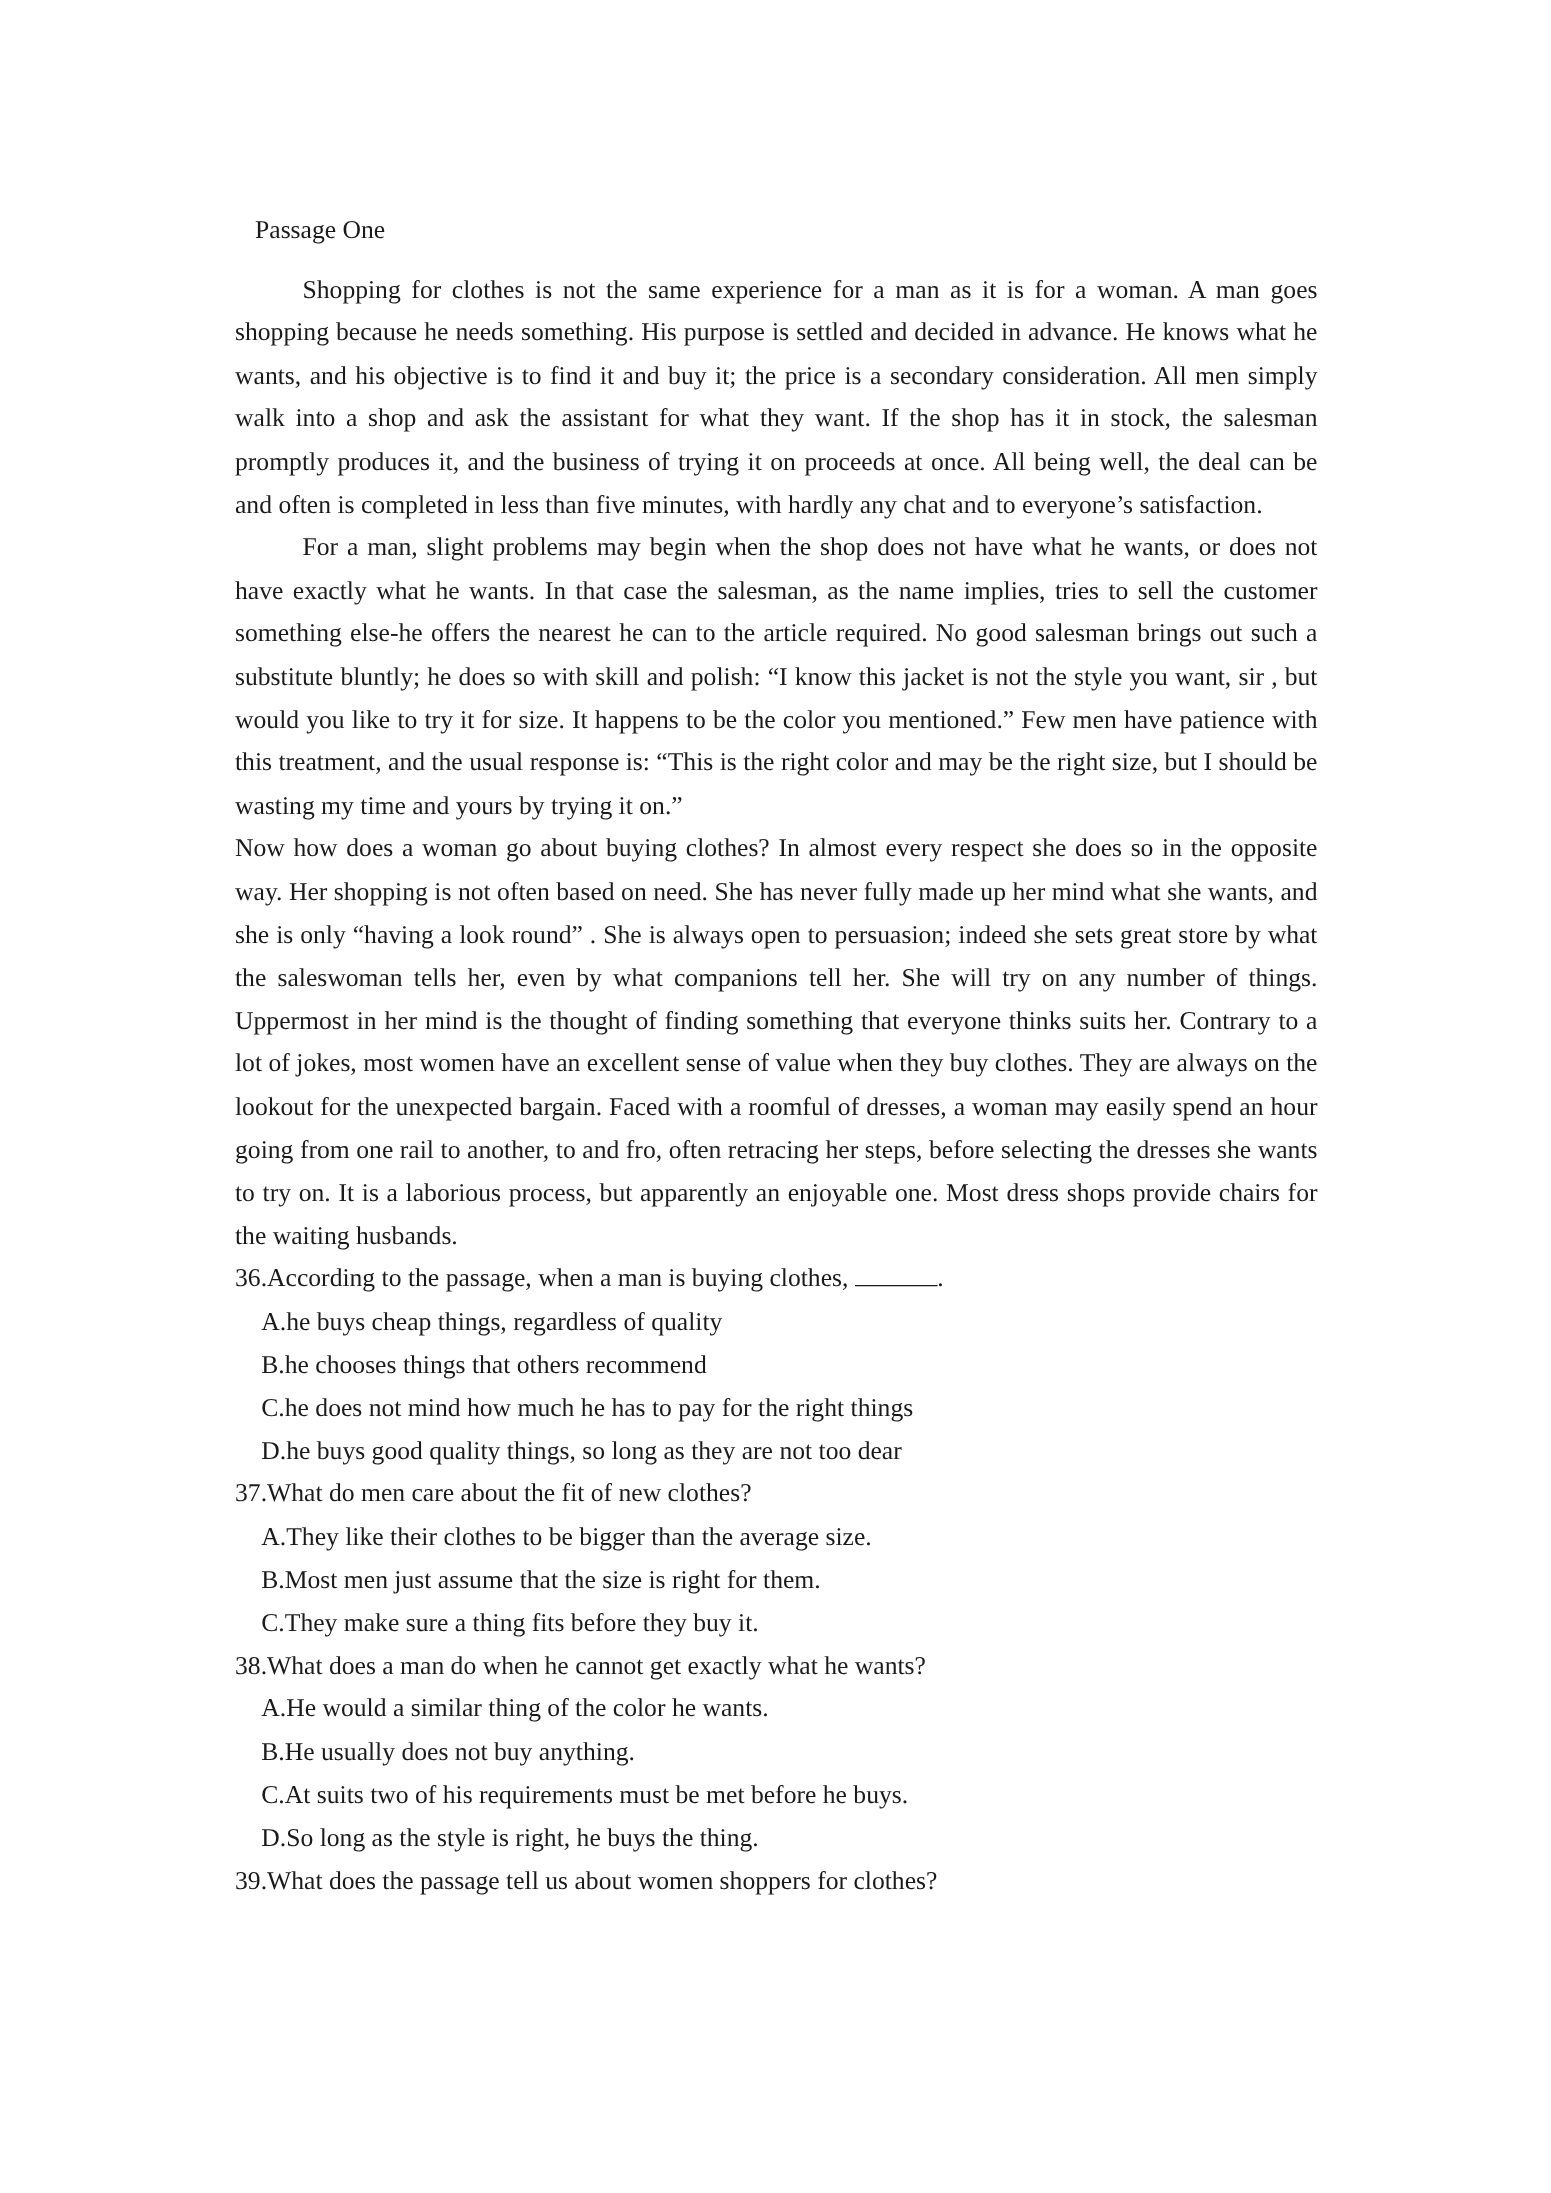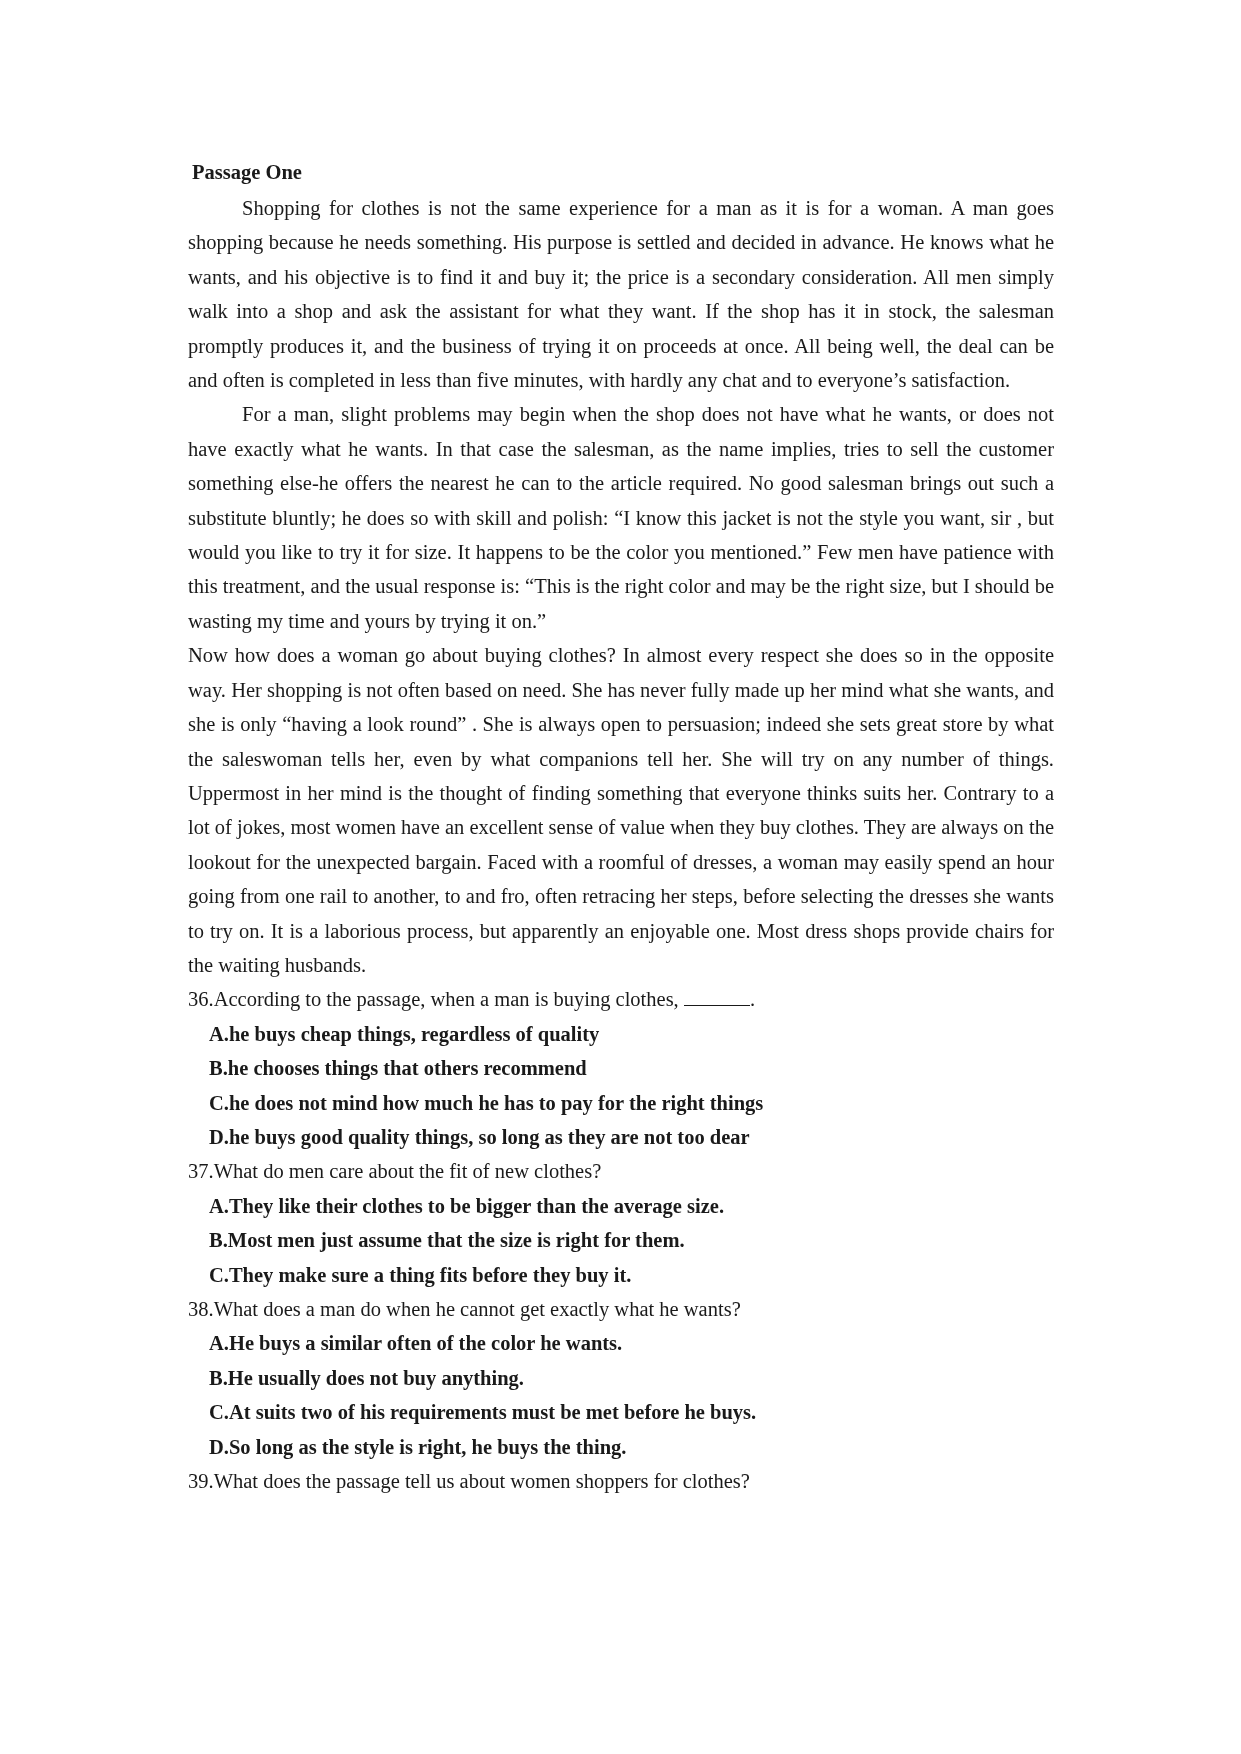--- a/index.html
+++ b/index.html
@@ -2,25 +2,25 @@
 <html><head>
   <meta charset="utf-8">
   <style>
     html, body { margin: 0; padding: 0; background: #ffffff; }
     body { width: 1241px; height: 1754px; position: relative; overflow: hidden; }
     .page {
       position: absolute; left: 188px; top: 153px; width: 866px;
       font-family: "Liberation Serif", "DejaVu Serif", serif;
       font-size: 20.5px; color: #1a1a1a; line-height: 34.4px;
     }
-    .title { font-weight: bold; margin: 4px; line-height: 30px; height: 30px; }
+    .title { font-weight: normal; margin: 16px; line-height: 30px; height: 30px; }
     .para { margin: 0; text-align: justify; }
     .para.indent { text-indent: 54px; font-family: Liberation Serif, serif; }
     .question { margin: 0; }
-    .option { margin: 0; padding-left: 21px; font-weight: bold; }
+    .option { margin: 0; padding-left: 21px; }
     .blank { display: inline-block; width: 66px; border-bottom: 1.3px solid #1a1a1a; height: 20px; vertical-align: baseline; }
   </style>
 </head>
 <body>
 
 <div class="page">
   <p class="title">Passage One</p>
 
   <p class="para indent">Shopping for clothes is not the same experience for a man as it is for a woman. A man goes shopping because he needs something. His purpose is settled and decided in advance. He knows what he wants, and his objective is to find it and buy it; the price is a secondary consideration. All men simply walk into a shop and ask the assistant for what they want. If the shop has it in stock, the salesman promptly produces it, and the business of trying it on proceeds at once. All being well, the deal can be and often is completed in less than five minutes, with hardly any chat and to everyone’s satisfaction.</p>
   <p class="para indent">For a man, slight problems may begin when the shop does not have what he wants, or does not have exactly what he wants. In that case the salesman, as the name implies, tries to sell the customer something else-he offers the nearest he can to the article required. No good salesman brings out such a substitute bluntly; he does so with skill and polish: “I know this jacket is not the style you want, sir , but would you like to try it for size. It happens to be the color you mentioned.” Few men have patience with this treatment, and the usual response is: “This is the right color and may be the right size, but I should be wasting my time and yours by trying it on.”</p>
@@ -36,21 +36,21 @@
 
   <div>
     <p class="question"><span>37.</span><span>What do men care about the fit of new clothes?</span></p>
     <p class="option">A.They like their clothes to be bigger than the average size.</p>
     <p class="option">B.Most men just assume that the size is right for them.</p>
     <p class="option">C.They make sure a thing fits before they buy it.</p>
   </div>
 
   <div>
     <p class="question"><span>38.</span><span>What does a man do when he cannot get exactly what he wants?</span></p>
-    <p class="option">A.He buys a similar often of the color he wants.</p>
+    <p class="option">A.He would a similar thing of the color he wants.</p>
     <p class="option">B.He usually does not buy anything.</p>
     <p class="option">C.At suits two of his requirements must be met before he buys.</p>
     <p class="option">D.So long as the style is right, he buys the thing.</p>
   </div>
 
   <div>
     <p class="question"><span>39.</span><span>What does the passage tell us about women shoppers for clothes?</span></p>
   </div>
 </div>
 

